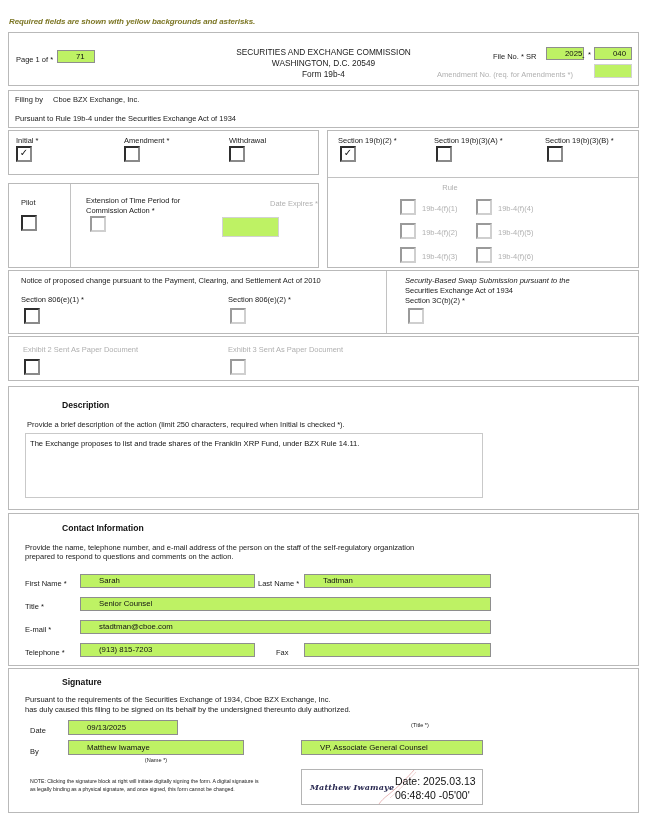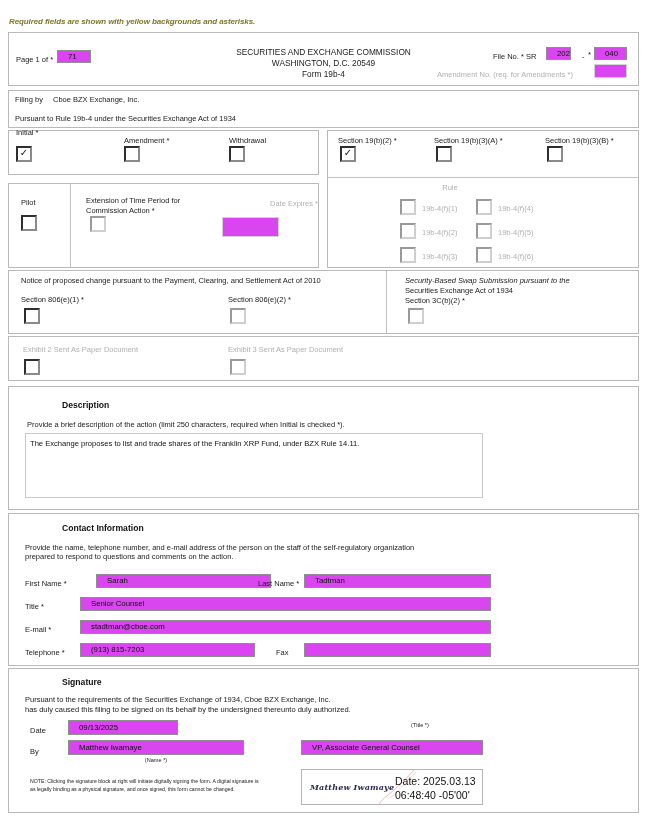--- a/index.html
+++ b/index.html
@@ -34,24 +34,24 @@
   .lbl.gray{color:#b0b0b0;}
   .center{text-align:center;}
   .sec-title{position:absolute;font-weight:bold;font-size:8.6px;color:#111;padding-left:37px;}
   .tiny{font-size:5.6px;}
   .note{position:absolute;font-size:5.2px;line-height:8px;color:#1a1a1a;width:250px;}
 
   
   .inp{
     position:absolute;box-sizing:border-box;
     border:1px solid #8e8e8e;
-    background:#d946ef;
+    background:#bef264;
     font-family:"Liberation Sans", sans-serif;
     font-size:7.8px;color:#111;
-    padding:0 10px;
+    padding:0 18px;
     line-height:1;
     display:flex;align-items:center;
     overflow:hidden;white-space:nowrap;
   }
   .inp.light{border:1px solid #d2d2d2;color:#555;}
   .ta{
     position:absolute;box-sizing:border-box;
     border:1px solid #c9c9c9;background:#fff;
     font-size:7.6px;color:#111;
     padding:4px 4px;line-height:11px;
@@ -114,21 +114,21 @@
   <div class="lbl gray" style="left:437px;top:70px;">Amendment No. (req. for Amendments *)</div>
   <div class="inp light" style="left:594px;top:64px;width:33px;height:14px;"></div>
 
   <div class="panel" style="left:8px;top:90px;width:631px;height:38px;"></div>
   <div class="lbl" style="left:15px;top:95px;">Filing by</div>
   <div class="lbl" style="left:53px;top:95px;">Cboe BZX Exchange, Inc.</div>
   <div class="lbl" style="left:15px;top:114px;">Pursuant to Rule 19b-4 under the Securities Exchange Act of 1934</div>
 
   <div class="panel" style="left:8px;top:130px;width:311px;height:45px;"></div>
 
-  <div class="lbl" style="left:16px;top:128px;">Initial *</div>
+  <div class="lbl" style="left:16px;top:136px;">Initial *</div>
   <div class="cb" style="left:16px;top:146px;">
       <span class="tick">✓</span>
     </div>
 
   <div class="lbl" style="left:124px;top:136px;">Amendment *</div>
   <div class="cb" style="left:124px;top:146px;"></div>
 
   <div class="lbl" style="left:229px;top:136px;">Withdrawal</div>
   <div class="cb" style="left:229px;top:146px;"></div>
 
@@ -200,21 +200,21 @@
   <div class="sec-title" style="left:25px;top:400px;">Description</div>
   <div class="lbl" style="left:27px;top:420px;">Provide a brief description of the action (limit 250 characters, required when Initial is checked *).</div>
   <div class="ta" style="left:25px;top:433px;width:458px;height:65px;">The Exchange proposes to list and trade shares of the Franklin XRP Fund, under BZX Rule 14.11.</div>
 
   <div class="panel" style="left:8px;top:513px;width:631px;height:153px;"></div>
   <div class="sec-title" style="left:25px;top:523px;">Contact Information</div>
   <div class="lbl" style="left:25px;top:543px;">Provide the name, telephone number, and e-mail address of the person on the staff of the self-regulatory organization</div>
   <div class="lbl" style="left:25px;top:552px;">prepared to respond to questions and comments on the action.</div>
 
   <div class="lbl" style="left:25px;top:579px;">First Name *</div>
-  <div class="inp" style="left:80px;top:574px;width:175px;height:14px;margin-left:16px;">Sarah</div>
+  <div class="inp" style="left:80px;top:574px;width:175px;height:14px;">Sarah</div>
   <div class="lbl" style="left:258px;top:579px;">Last Name *</div>
   <div class="inp" style="left:304px;top:574px;width:187px;height:14px;">Tadtman</div>
 
   <div class="lbl" style="left:25px;top:602px;">Title *</div>
   <div class="inp" style="left:80px;top:597px;width:411px;height:14px;">Senior Counsel</div>
 
   <div class="lbl" style="left:25px;top:625px;">E-mail *</div>
   <div class="inp" style="left:80px;top:620px;width:411px;height:14px;">stadtman@cboe.com</div>
 
   <div class="lbl" style="left:25px;top:648px;">Telephone *</div>

